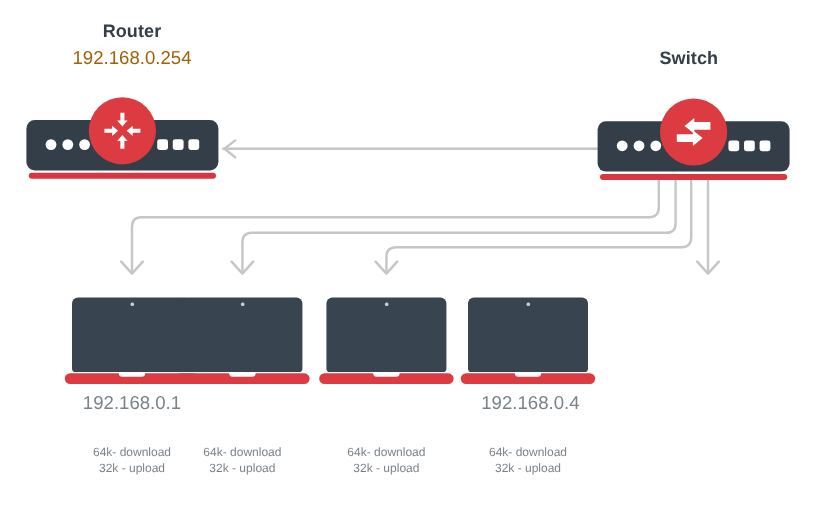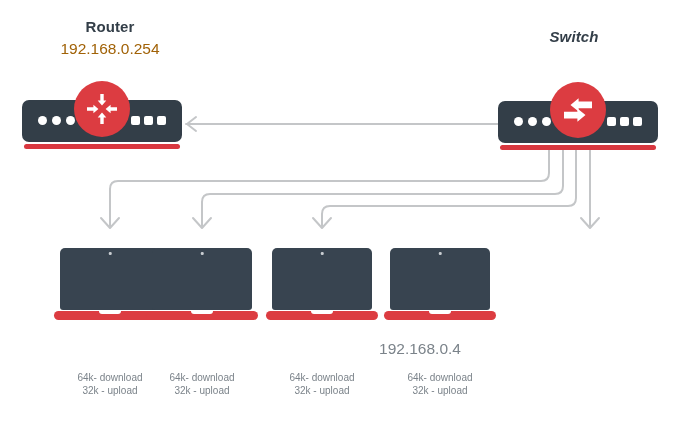--- a/index.html
+++ b/index.html
@@ -229,21 +229,21 @@
 
         <path d="M15.3 32 h3.4 v-6.4 h2.6 L17 20.6 12.7 25.6 h2.6 z"></path>
 
         <path d="M2 15.3 v3.4 h6.4 v2.6 L13.4 17 8.4 12.7 v2.6 z"></path>
 
         <path d="M32 15.3 v3.4 h-6.4 v2.6 L20.6 17 25.6 12.7 v2.6 z"></path>
       </svg>
     </div>
   </div>
 
-  <div class="node-title" style="left:494px; top:28px; width:160px;font-style:italic;">Switch</div>
+  <div class="node-title" style="left:494px; top:40px; width:160px;">Switch</div>
 
   <div class="net-device" id="switch-device" style="left:498px; top:101px; width:160px; height:49px;">
     <div class="device-body">
       <div class="led-cluster">
         <span class="led-dot"></span>
         <span class="led-dot"></span>
         <span class="led-dot"></span>
       </div>
       <div class="port-cluster">
         <span class="port-sq"></span>
@@ -262,20 +262,21 @@
     </div>
   </div>
 
   <div class="laptop" style="left:54px; top:248px;">
     <div class="laptop-screen">
       <span class="laptop-cam"></span>
     </div>
     <div class="laptop-base"></div>
     <div class="laptop-notch"></div>
   </div>
+  <div class="client-ip" style="left:35px; top:328px; width:150px;">192.168.0.1</div>
   <div class="client-rates" style="left:35px; top:371px; width:150px;">
     <div>64k- download</div>
     <div>32k - upload</div>
   </div>
 
   <div class="laptop" style="left:146px; top:248px;">
     <div class="laptop-screen">
       <span class="laptop-cam"></span>
     </div>
     <div class="laptop-base"></div>
@@ -298,19 +299,19 @@
     <div>32k - upload</div>
   </div>
 
   <div class="laptop" style="left:384px; top:248px;">
     <div class="laptop-screen">
       <span class="laptop-cam"></span>
     </div>
     <div class="laptop-base"></div>
     <div class="laptop-notch"></div>
   </div>
-  <div class="client-ip" style="left:345px; top:328px; width:150px;margin-top:12px;">192.168.0.4</div>
+  <div class="client-ip" style="left:367px; top:328px; width:150px;">192.168.0.4</div>
   <div class="client-rates" style="left:365px; top:371px; width:150px;">
     <div>64k- download</div>
     <div>32k - upload</div>
   </div>
 
 </div>
 
 </body></html>

